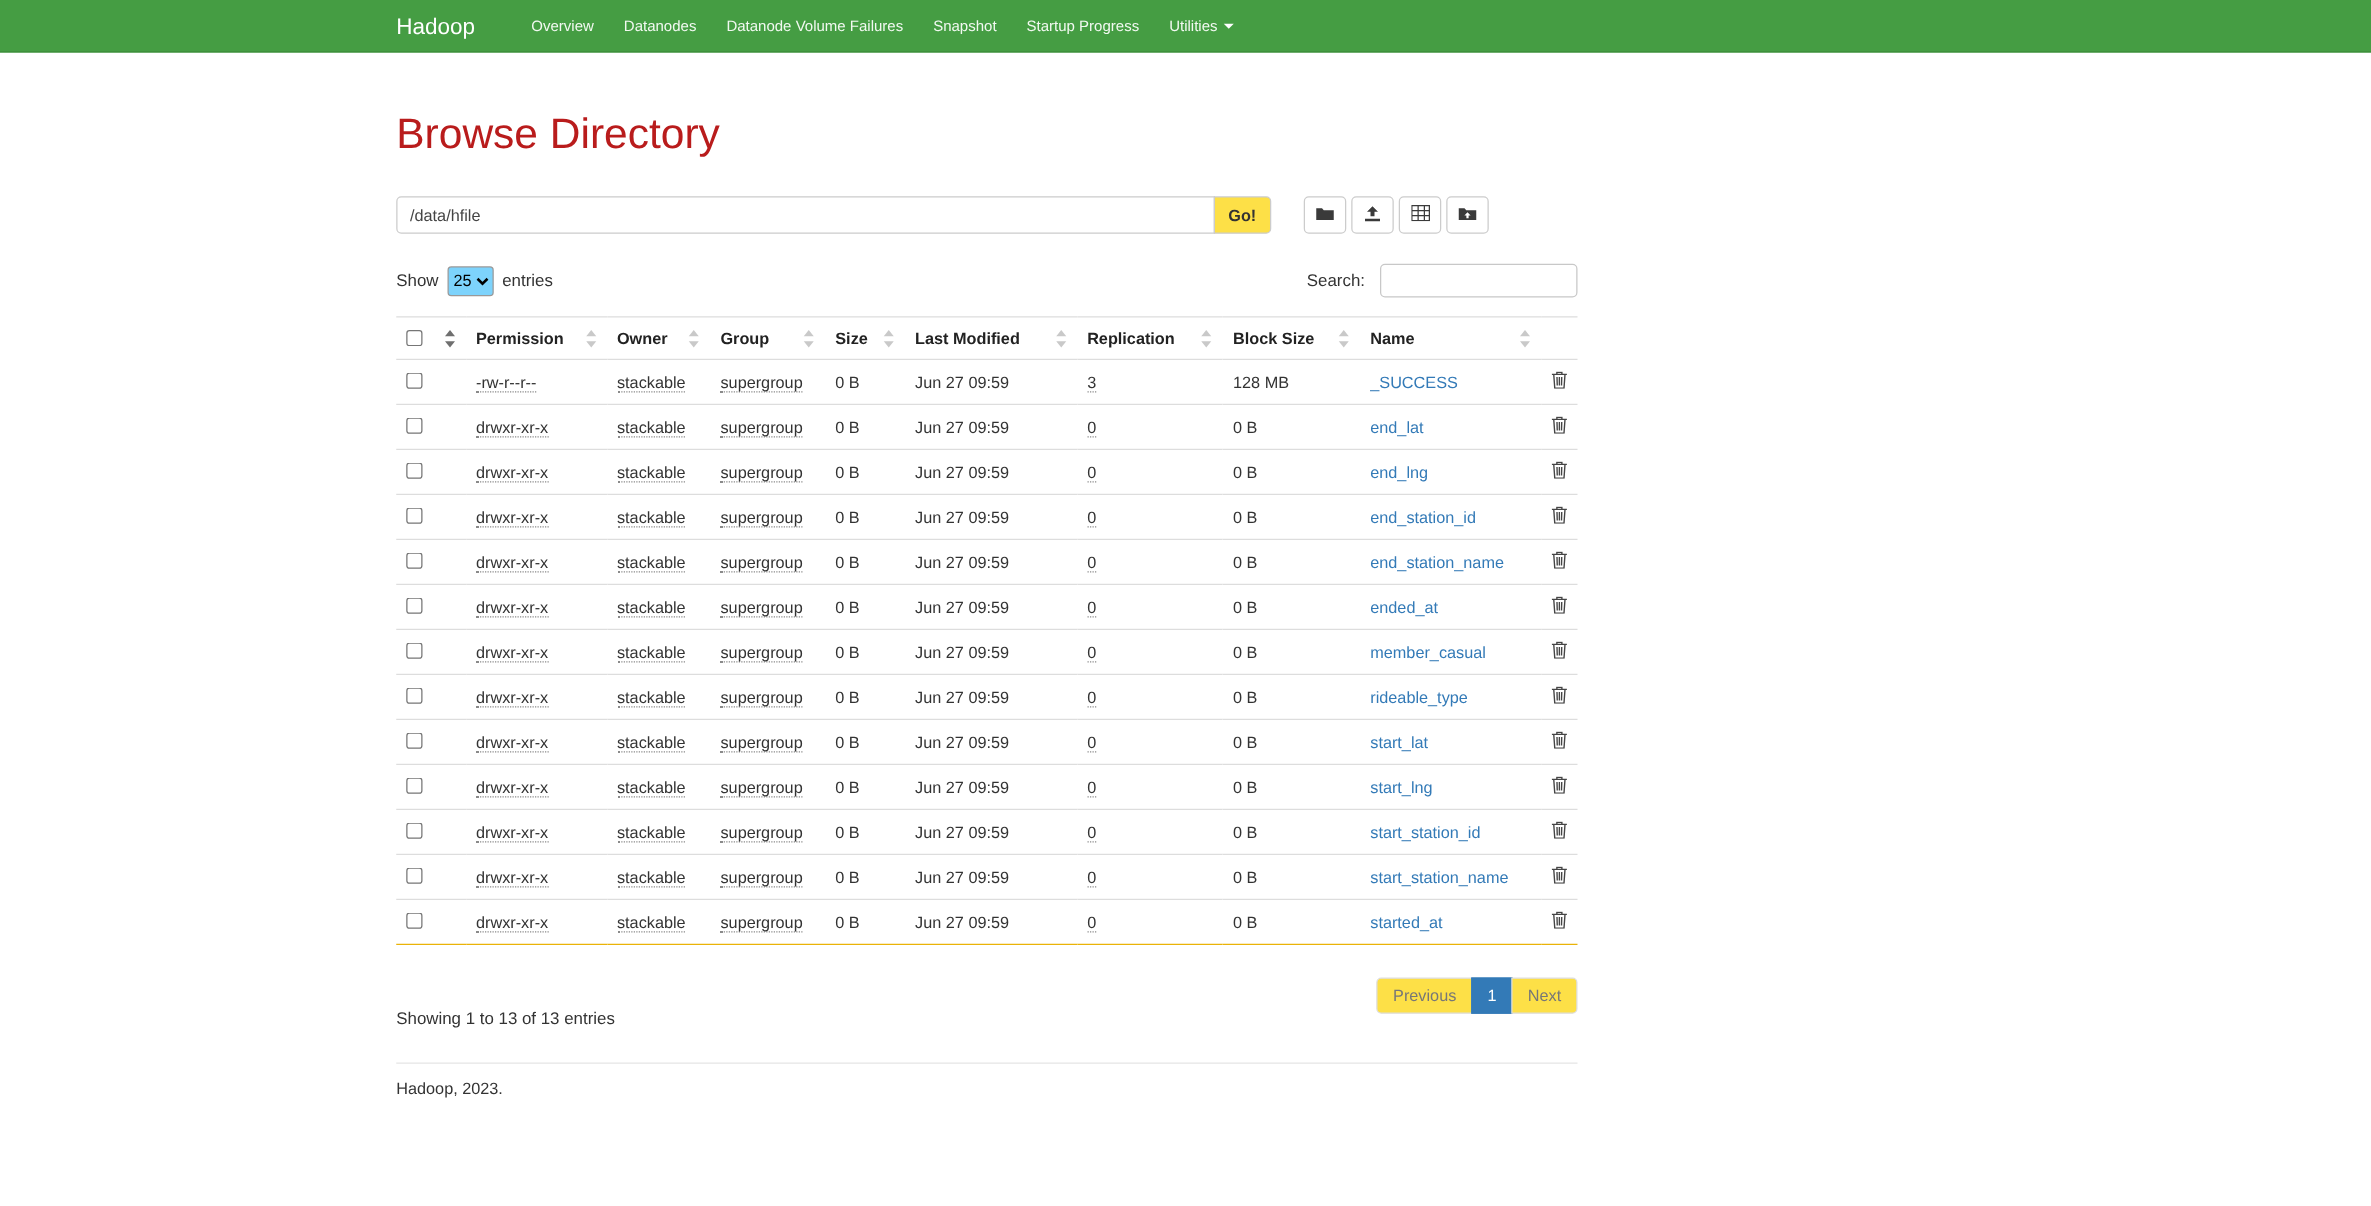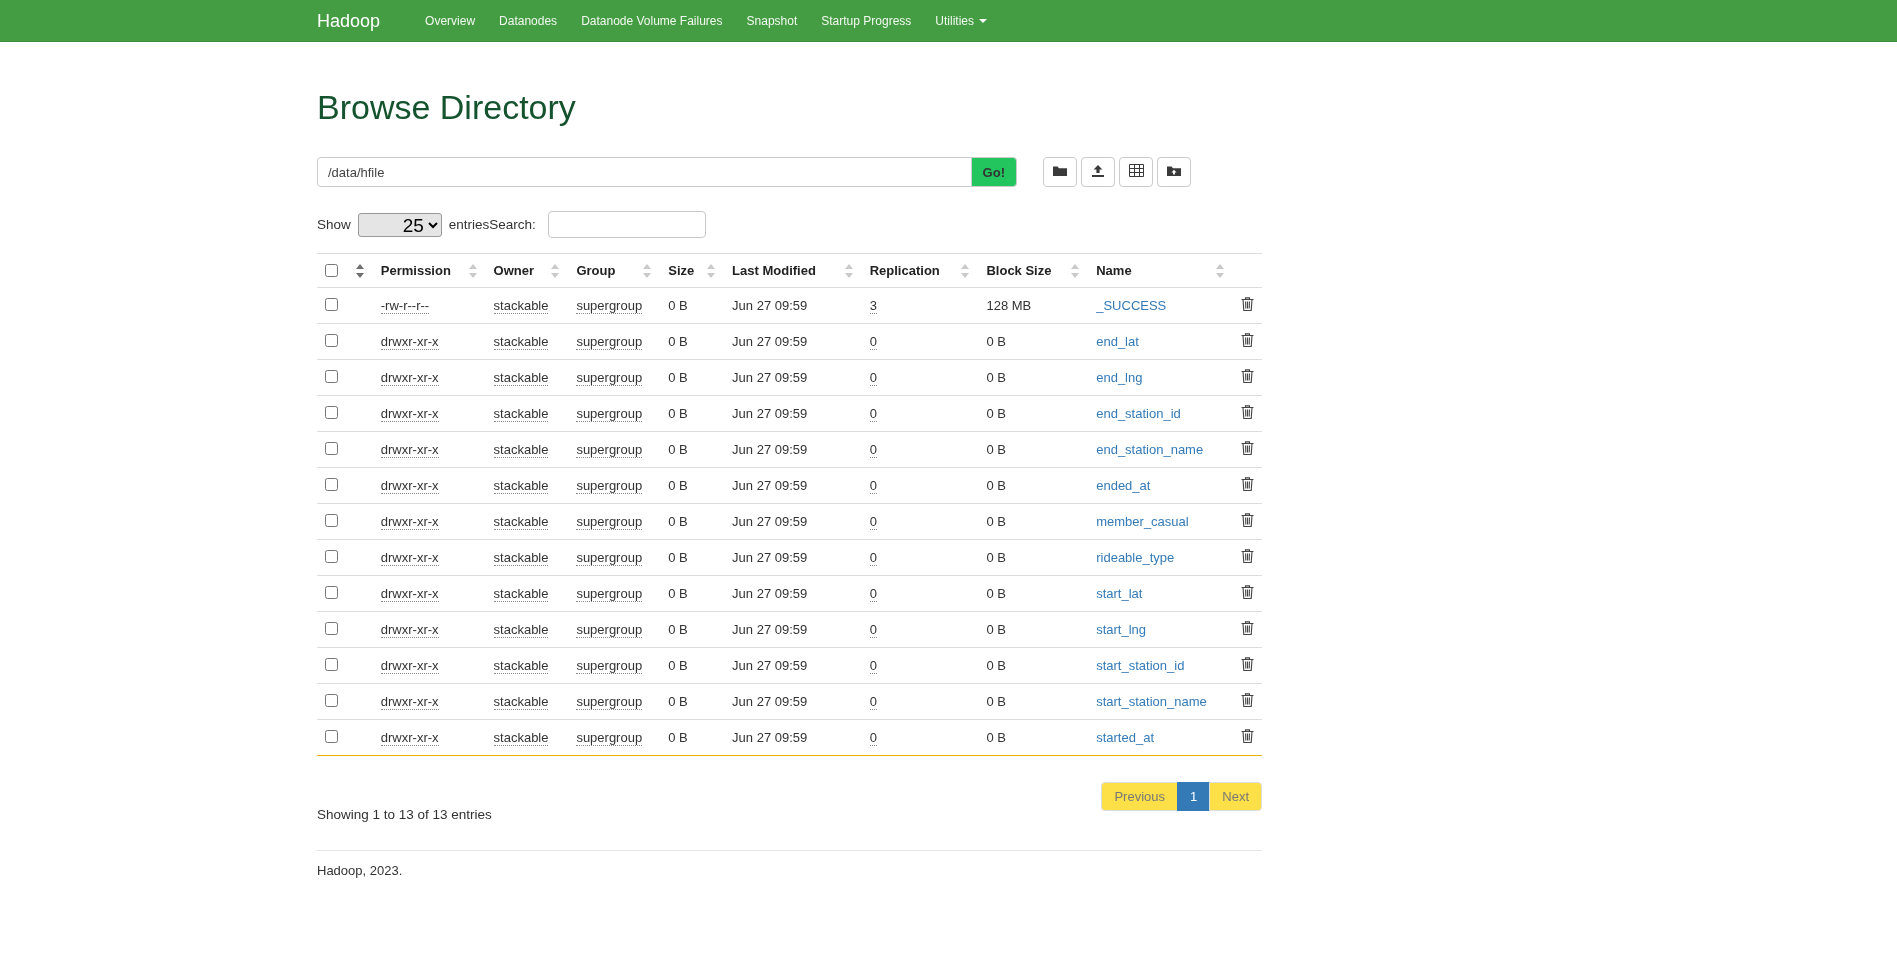--- a/index.html
+++ b/index.html
@@ -10,34 +10,34 @@
   .navbar { background:#459d43; height:42px; border-bottom:1px solid #3c8c3a; }
   .navbar-inner { margin-left:317px; height:100%; display:flex; align-items:center;gap:11px; }
   .brand { color:#fff; font-size:18px; text-decoration:none; margin-right:22px; line-height:42px; }
   .nav { display:flex; list-style:none; margin:0; padding:0; }
   .nav li { display:block; }
   .nav a { display:block; color:#f2f9f1; font-size:12px; line-height:42px; padding:12px 12px; text-decoration:none; white-space:nowrap; }
   .caret { display:inline-block; margin-left:5px; vertical-align:middle; border-left:4px solid transparent; border-right:4px solid transparent; border-top:4px solid #fff; }
 
   
   .container { width:945px; margin-left:317px; }
-  h1.page-title { font-size:34px; font-weight:500; margin:46px 0 30px; color:#14532d; }
+  h1.page-title { font-size:34px; font-weight:500; margin:46px 0 30px; color:#b91c1c; }
 
   
   .path-row { display:flex; align-items:flex-start; margin-bottom:24px; }
   .input-group { display:flex; width:700px; }
   .path-input { flex:1; height:30px; border:1px solid #ccc; border-radius:4px 0 0 4px; padding:4px 10px; font-size:13px; font-family:inherit; color:#444; }
-  .go-btn { height:30px; margin-left:-1px; padding:0 11px; border:1px solid #ccc; border-radius:0 4px 4px 0; background:#22c55e; font-family:inherit; font-size:13px; font-weight:bold; color:#333; cursor:pointer; }
+  .go-btn { height:30px; margin-left:-1px; padding:0 11px; border:1px solid #ccc; border-radius:0 4px 4px 0; background:#fde047; font-family:inherit; font-size:13px; font-weight:bold; color:#333; cursor:pointer; }
   .icon-btns { display:flex; gap:4px; margin-left:26px; }
   .icon-btn { width:34px; height:30px; border:1px solid #ccc; border-radius:4px; background:#fff; display:flex; align-items:center; justify-content:center; cursor:pointer; padding:0; }
 
   
-  .controls-row { display:flex; align-items:center; margin-bottom:15px; }
+  .controls-row { display:flex; justify-content:space-between; align-items:center; margin-bottom:15px; }
   .show-entries { display:flex; align-items:center; gap:7px; font-size:13.5px; color:#333; }
-  .len-select { height:24px; font-size:19px; font-family:inherit; border:1px solid #999; border-radius:3px; background:#e5e5e5;padding-left:40px; }
+  .len-select { height:24px; font-size:13px; font-family:inherit; border:1px solid #999; border-radius:3px; background:#7dd3fc; }
   .search-box { display:flex; align-items:center; gap:12px; font-size:13.5px; }
   .search-input { width:158px; height:27px; border:1px solid #c8c8c8; border-radius:4px; padding:2px 8px; font-family:inherit; font-size:13px; }
 
   
   table.listing { width:100%; border-collapse:collapse; font-size:13px; border-bottom:1px solid #eab308; }
   .listing thead th { text-align:left; font-weight:bold; color:#222; padding:9px 8px; border-top:1px solid #ddd; border-bottom:1px solid #ddd; white-space:nowrap; }
   .listing tbody td { padding:9px 8px; border-top:1px solid #ddd; white-space:nowrap; }
   .listing tbody tr:first-child td { border-top:0; }
   .th-inner { display:flex; align-items:center; justify-content:space-between; gap:4px; }
   .sort { position:relative; width:9px; height:14px; display:inline-block; flex:0 0 auto; }

